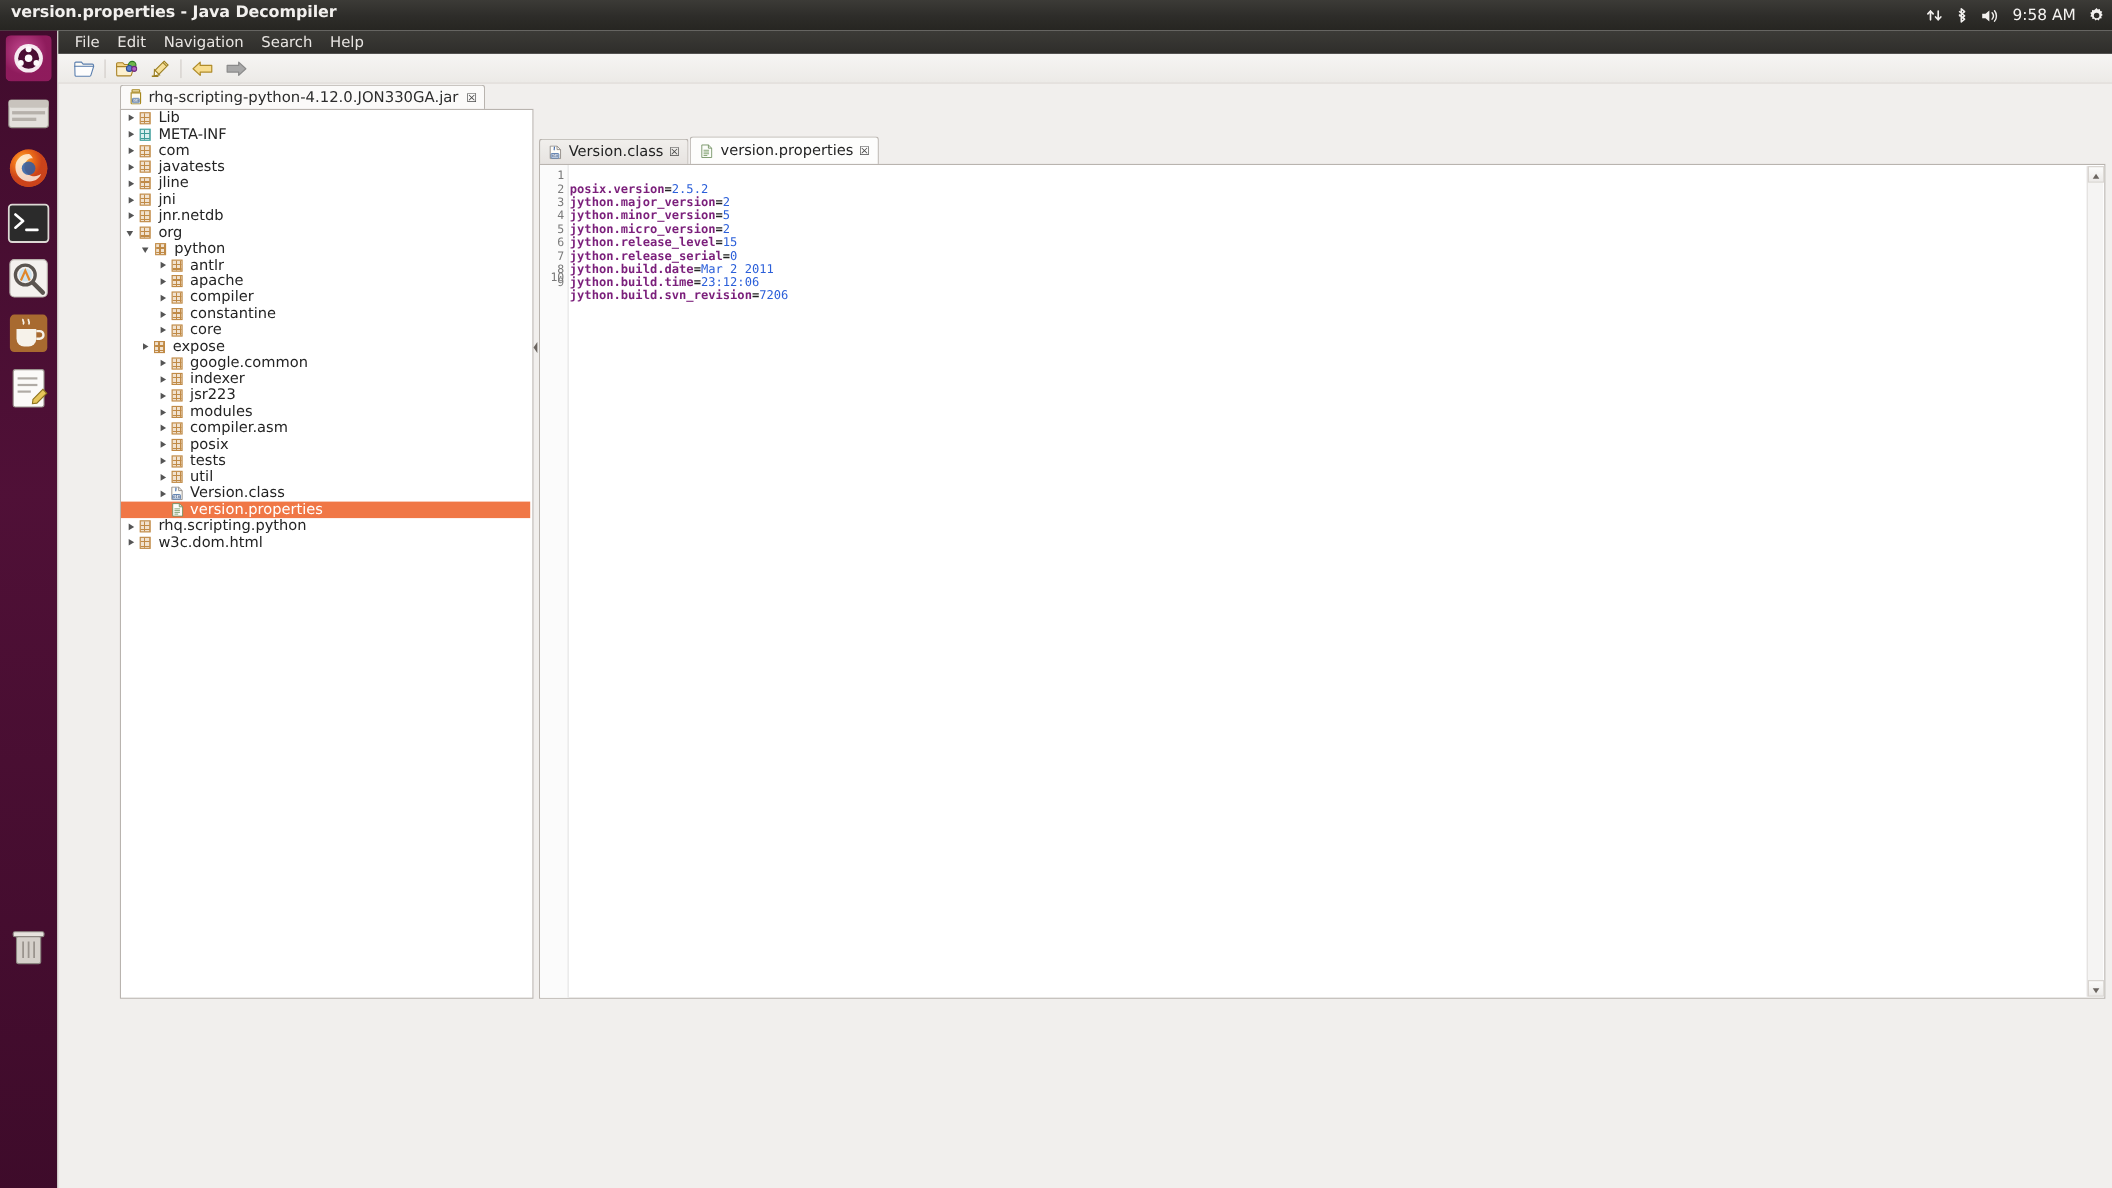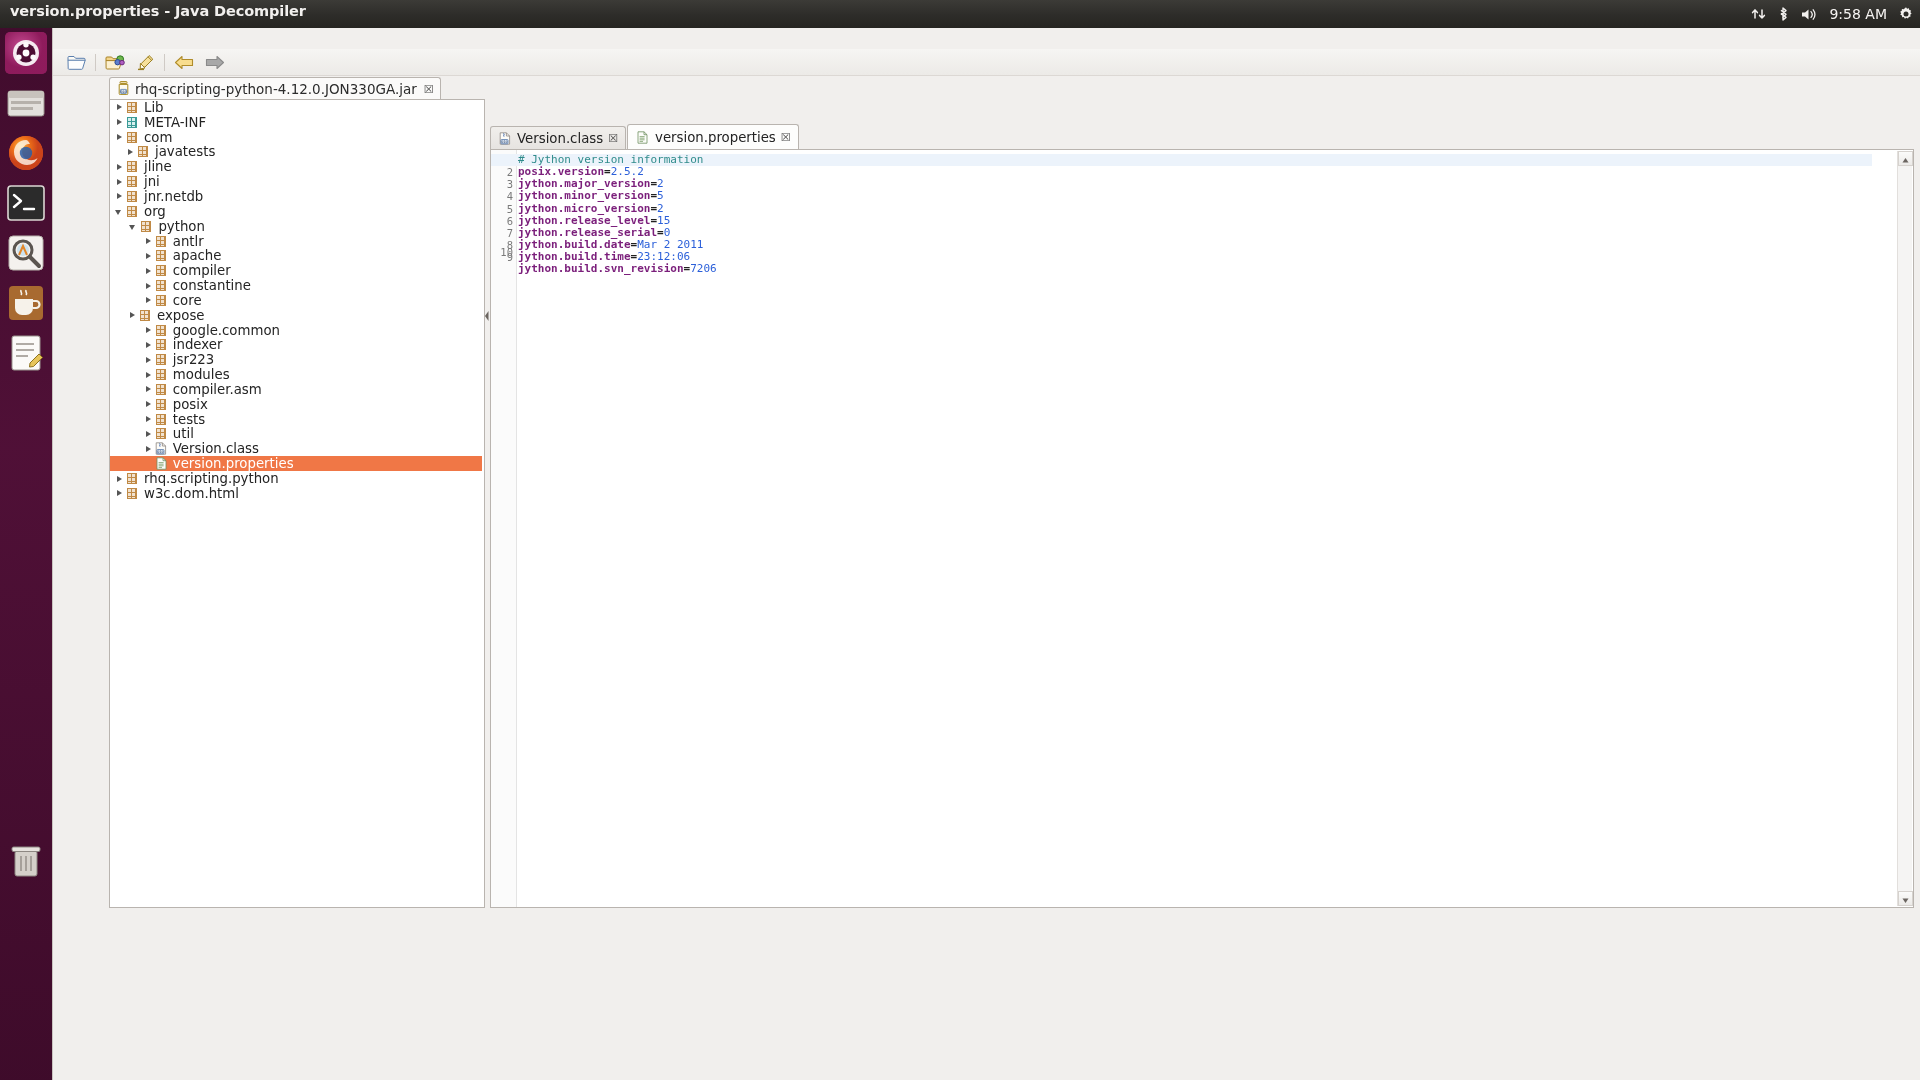--- a/index.html
+++ b/index.html
@@ -307,20 +307,27 @@
     <svg width="40" height="40" viewBox="0 0 40 40">
       <rect x="9" y="10" width="22" height="25" rx="2" fill="#d5d0ca" stroke="#8d8782"></rect>
       <rect x="6" y="6" width="28" height="4.5" rx="1.6" fill="#e7e3de" stroke="#8d8782"></rect>
       <path d="M15 15v15M20 15v15M25 15v15" stroke="#9a948e" stroke-width="1.6"></path>
     </svg>
   </div>
 </div>
 
 <div id="app">
 
+  <div id="menubar">
+    <div class="mi">File</div>
+    <div class="mi">Edit</div>
+    <div class="mi">Navigation</div>
+    <div class="mi">Search</div>
+    <div class="mi">Help</div>
+  </div>
 
   <div id="toolbar">
     <div class="tbtn">
       <svg width="19" height="17" viewBox="0 0 19 17">
         <path d="M1 3.5a1 1 0 011-1h5l1.6 1.8h8.4a1 1 0 011 1v1.2H1z" fill="#fdfbf5" stroke="#5b7fae" stroke-width="1"></path>
         <path d="M1 6.2h17.2l-2.6 8.4a1 1 0 01-1 .7H2.2a1 1 0 01-1-.8z" fill="#fdfdfd" stroke="#5b7fae" stroke-width="1"></path>
       </svg>
     </div>
     <div class="tbsep"></div>
     <div class="tbtn">
@@ -384,21 +391,21 @@
           </span>
           <span class="tlabel">META-INF</span>
         </div>
         <div class="trow" style="padding-left: 4px;">
           <span class="arrow closed"></span>
           <span class="ticon2" style="display: flex; align-items: center;">
             <span class="ico-pkg"></span>
           </span>
           <span class="tlabel">com</span>
         </div>
-        <div class="trow" style="padding-left: 15px;">
+        <div class="trow" style="padding-left: 4px;">
           <span class="arrow closed"></span>
           <span class="ticon2" style="display: flex; align-items: center;">
             <span class="ico-pkg"></span>
           </span>
           <span class="tlabel">javatests</span>
         </div>
         <div class="trow" style="padding-left: 4px;">
           <span class="arrow closed"></span>
           <span class="ticon2" style="display: flex; align-items: center;">
             <span class="ico-pkg"></span>
@@ -612,21 +619,20 @@
           <div class="gnum" style="top: 28.3px;">3</div>
           <div class="gnum" style="top: 40.45px;">4</div>
           <div class="gnum" style="top: 52.6px;">5</div>
           <div class="gnum" style="top: 64.75px;">6</div>
           <div class="gnum" style="top: 76.9px;">7</div>
           <div class="gnum" style="top: 89.05px;">8</div>
           <div class="gnum" style="top: 101.2px;">9</div>
           <div class="gnum" style="top: 96px;">10</div>
         </div>
       <div id="codearea">
-          <div class="cline first" style="top: 4px;"><span class="c-comment"># Jython version information</span></div>
           <div class="cline" style="top: 16.15px;"><span class="c-key">posix.version</span><span class="c-eq">=</span><span class="c-val">2.5.2</span></div>
           <div class="cline" style="top: 28.3px;"><span class="c-key">jython.major_version</span><span class="c-eq">=</span><span class="c-val">2</span></div>
           <div class="cline" style="top: 40.45px;"><span class="c-key">jython.minor_version</span><span class="c-eq">=</span><span class="c-val">5</span></div>
           <div class="cline" style="top: 52.6px;"><span class="c-key">jython.micro_version</span><span class="c-eq">=</span><span class="c-val">2</span></div>
           <div class="cline" style="top: 64.75px;"><span class="c-key">jython.release_level</span><span class="c-eq">=</span><span class="c-val">15</span></div>
           <div class="cline" style="top: 76.9px;"><span class="c-key">jython.release_serial</span><span class="c-eq">=</span><span class="c-val">0</span></div>
           <div class="cline" style="top: 89.05px;"><span class="c-key">jython.build.date</span><span class="c-eq">=</span><span class="c-val">Mar 2 2011</span></div>
           <div class="cline" style="top: 101.2px;"><span class="c-key">jython.build.time</span><span class="c-eq">=</span><span class="c-val">23:12:06</span></div>
           <div class="cline" style="top: 113.35px;"><span class="c-key">jython.build.svn_revision</span><span class="c-eq">=</span><span class="c-val">7206</span></div>
         </div>

